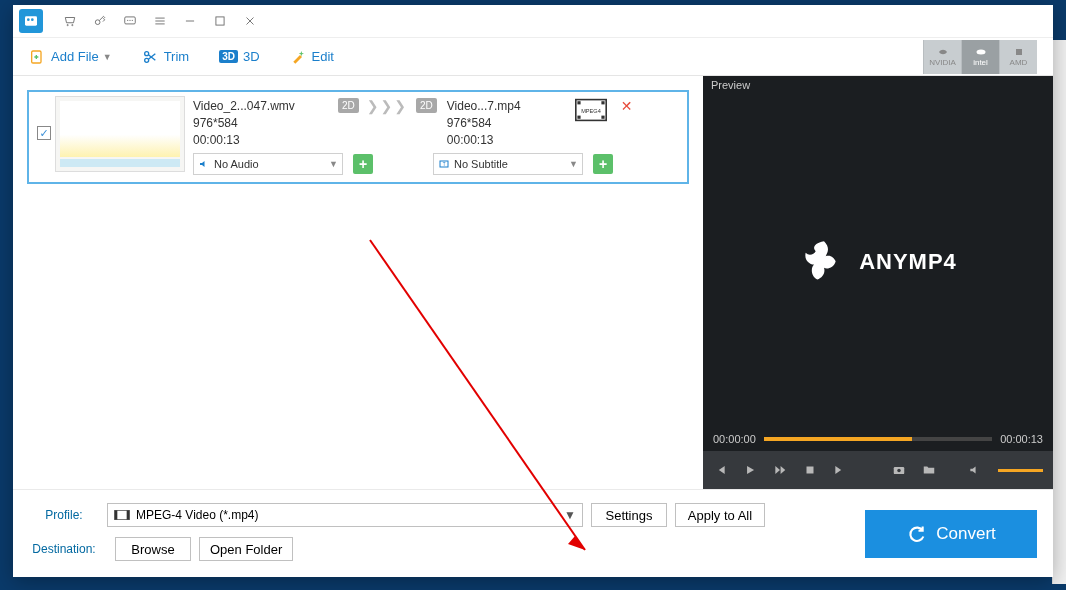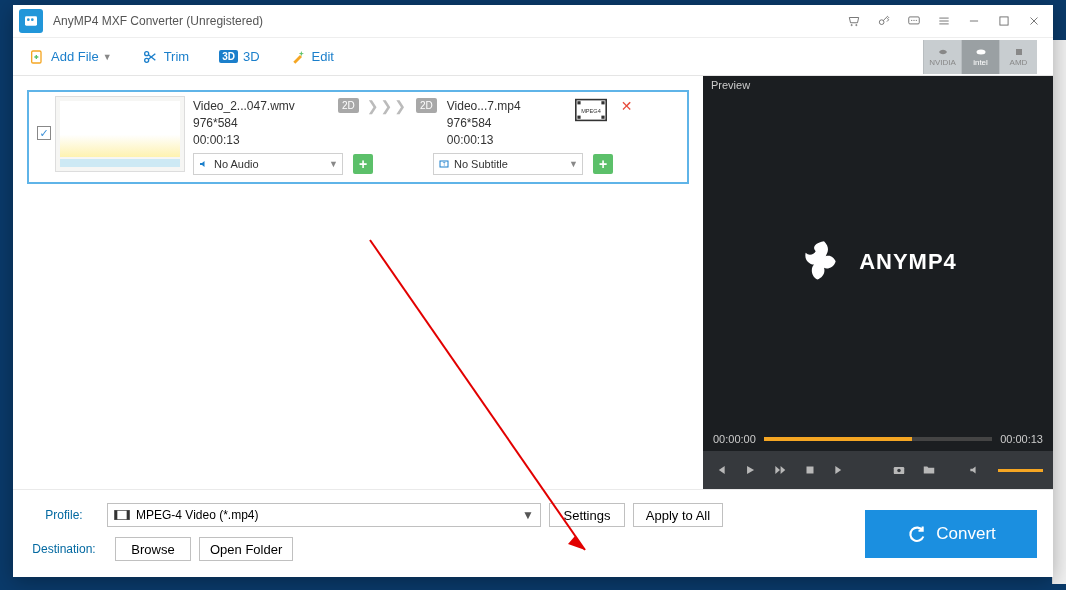--- a/index.html
+++ b/index.html
@@ -52,21 +52,21 @@
 .pv-controls{height:38px;background:#36393d;display:flex;align-items:center;padding:0 10px;gap:16px;}
 .pv-btn{color:#b8b8b8;display:flex;align-items:center;justify-content:center;}
 .pv-btn svg{width:14px;height:14px;fill:#b8b8b8;}
 .pv-sep{flex:1;}
 .vol-track{width:60px;height:3px;background:#f5a623;}
 .bottom{height:88px;background:#fff;border-top:1px solid #eaeaea;padding:12px 16px;display:flex;}
 .opts{flex:1;}
 .opt-row{display:flex;align-items:center;height:26px;margin-bottom:8px;font-size:12px;}
 .opt-label{width:78px;text-align:center;color:#0369a1;padding-right:8px;}
 .opt-input{border:1px solid #c0c0c0;height:24px;padding:0 6px;font-size:12px;display:flex;align-items:center;background:#fff;}
-.profile-sel{width:434px;}
+.profile-sel{width:476px;}
 .profile-sel svg{width:16px;height:12px;margin-right:6px;}
 .profile-sel .caret{margin-left:auto;color:#555;}
 .dest-input{width:434px;color:#444;}
 .opt-btn{border:1px solid #c0c0c0;height:24px;padding:0 10px;margin-left:8px;font-size:13px;background:#fff;display:flex;align-items:center;min-width:76px;justify-content:center;}
 .merge{display:flex;align-items:center;margin-left:14px;font-size:12px;color:#333;}
 .merge-box{width:13px;height:13px;border:1px solid #999;margin-right:5px;}
 .convert-btn{width:172px;height:48px;background:#1b8fe0;color:#fff;display:flex;align-items:center;justify-content:center;font-size:17px;align-self:center;margin-left:20px;}
 .convert-btn svg{width:20px;height:20px;fill:#fff;margin-right:10px;}
 .arrow-annotation{position:absolute;left:350px;top:230px;pointer-events:none;}
 .arrow-annotation svg{width:270px;height:340px;}
@@ -80,21 +80,20 @@
 <div class="win">
 
   <div class="titlebar">
     <div class="app-icon">
       <svg viewBox="0 0 24 24">
           <rect x="3" y="5" width="18" height="14" rx="2" fill="#fff"></rect>
           <circle cx="8" cy="10" r="2" fill="#2196d9"></circle>
           <circle cx="14" cy="10" r="2" fill="#2196d9"></circle>
         </svg>
     </div>
-    <div class="title">AnyMP4 MXF Converter (Unregistered)</div>
     <div class="titlebtn">
         <svg viewBox="0 0 24 24">
           <path d="M4 6h16l-2 9H6z M8 20a1 1 0 100-2 1 1 0 000 2zm8 0a1 1 0 100-2 1 1 0 000 2z"></path>
         </svg>
       </div>
     <div class="titlebtn">
         <svg viewBox="0 0 24 24">
           <circle cx="8" cy="14" r="4"></circle>
           <path d="M11 11l7-7 2 2-2 2 2 2-3 3"></path>
         </svg>

